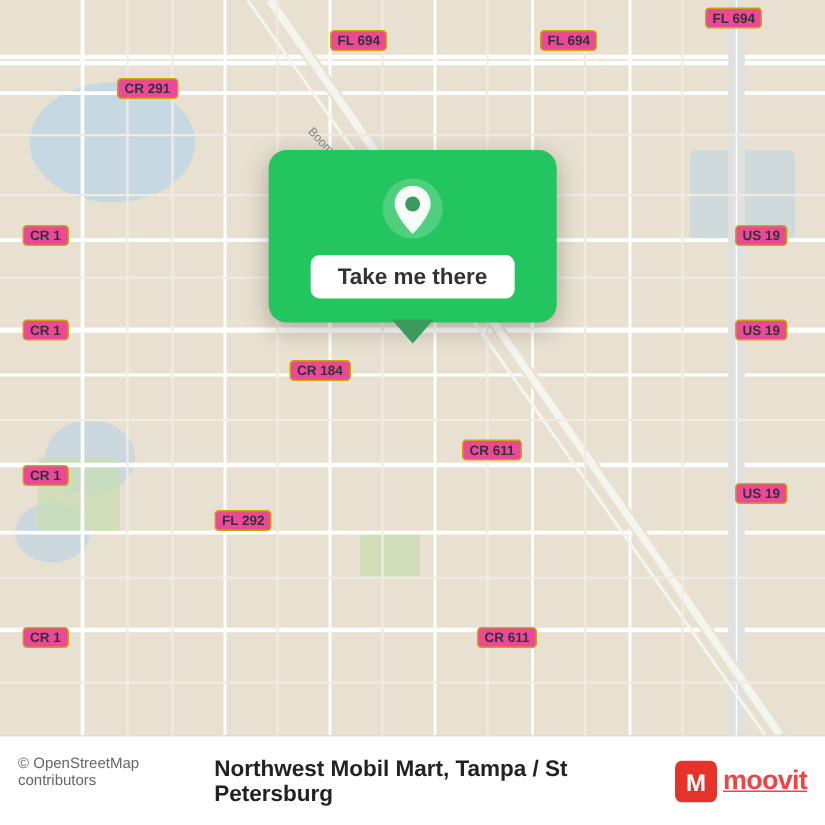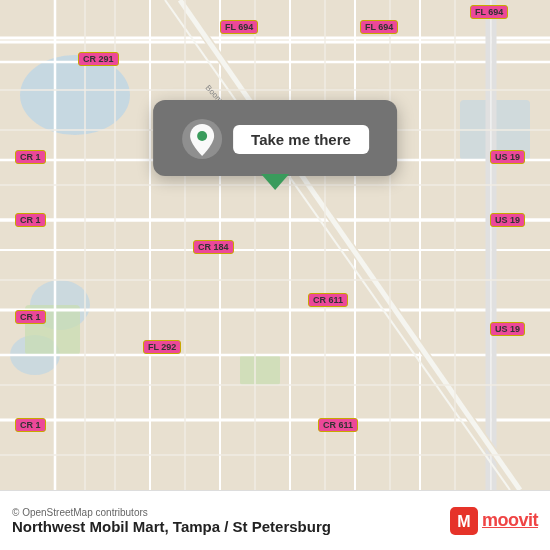--- a/index.html
+++ b/index.html
@@ -27,21 +27,21 @@
       background: white;
       display: flex;
       align-items: center;
       justify-content: space-between;
       padding: 0 12px;
       border-top: 1px solid #ddd;
     }
 
     .bottom-left {
       display: flex;
-      flex-direction: column;
+      flex-direction: row;
     }
 
     .attribution {
       font-size: 10px;
       color: #666;
     }
 
     .location-title {
       font-size: 15px;
       font-weight: bold;
@@ -66,25 +66,25 @@
       letter-spacing: -0.5px;
       text-decoration: underline;
     }
 
     
     .map-popup {
       position: absolute;
       top: 100px;
       left: 50%;
       transform: translateX(-50%);
-      background: #737373;
+      background: #22c55e;
       border-radius: 12px;
       padding: 18px 28px 16px 28px;
       display: flex;
-      flex-direction: row;
+      flex-direction: column;
       align-items: center;
       gap: 10px;
       box-shadow: 0 4px 16px rgba(0,0,0,0.25);
       min-width: 180px;
     }
 
     .map-popup::after {
       content: '';
       position: absolute;
       bottom: -14px;

